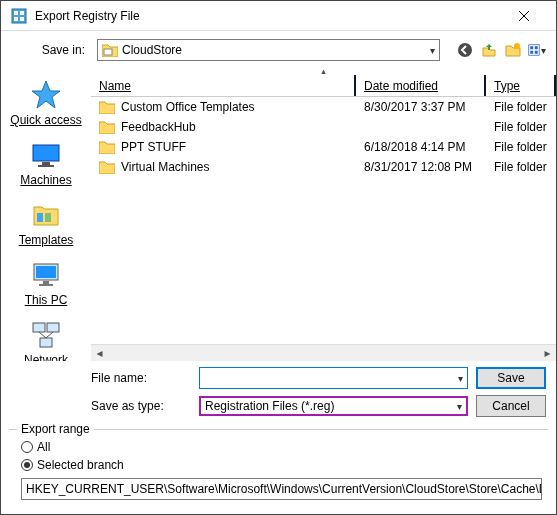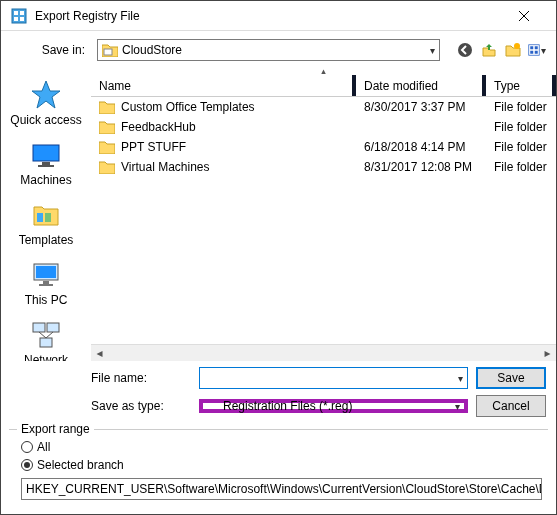--- a/index.html
+++ b/index.html
@@ -10,42 +10,42 @@
 .title-icon { width: 16px; height: 16px; }
 .close-btn { width: 45px; height: 29px; display: flex; align-items: center; justify-content: center; cursor: default; }
 .savein-row { display: flex; align-items: center; padding: 8px 10px; gap: 8px; }
 .savein-label { width: 78px; text-align: right; padding-right: 4px; }
 .savein-dropdown { flex: 1; height: 22px; border: 1px solid #7a7a7a; background: #fff; display: flex; align-items: center; padding: 0 4px; gap: 4px; position: relative; }
 .savein-dropdown .chev { position: absolute; right: 4px; }
 .toolbar-icons { display: flex; gap: 6px; align-items: center; padding-left: 8px; }
 .tb-icon { width: 18px; height: 18px; display: flex; align-items: center; justify-content: center; }
 .main-area { flex: 1; display: flex; overflow: hidden; }
 .places { width: 90px; display: flex; flex-direction: column; align-items: center; padding-top: 6px; gap: 4px; overflow:hidden; }
-.place { display: flex; flex-direction: column; align-items: center; gap: 2px; padding: 4px 0; width: 100%; }
+.place { display: flex; flex-direction: column; align-items: center; gap: 2px; padding: 4px 0; width: 100%; text-decoration: underline; }
 .place-icon { width: 32px; height: 32px; }
 .filelist-wrap { flex: 1; display: flex; flex-direction: column; }
 .cols { display: flex; border-bottom: 1px solid #ccc; height: 22px; align-items: center; background: #fff; }
-.col { padding: 0 8px; border-right: 4px solid #0f172a; height: 100%; display: flex; align-items: center; }
+.col { padding: 0 8px; border-right: 2px solid #0f172a; height: 100%; display: flex; align-items: center; text-decoration: underline; }
 .col-name { flex: 1; }
 .col-date { width: 130px; }
 .col-type { width: 70px; }
 .sort-arrow { width:100%; text-align:center; font-size:9px; color:#555; height:8px; line-height:8px; margin-top:-2px;}
 .rows { flex: 1; overflow: auto; }
 .row { display: flex; height: 20px; align-items: center; }
 .rc-name { flex: 1; display: flex; align-items: center; gap: 6px; padding-left: 8px; }
 .rc-date { width: 130px; padding: 0 8px; }
 .rc-type { width: 70px; padding: 0 8px; }
 .folder-icon { width: 16px; height: 14px; }
 .scrollbar { height: 17px; background: #f0f0f0; display: flex; align-items: center; justify-content: space-between; border-top: 1px solid #ddd; }
 .sb-arrow { width: 17px; height: 17px; display: flex; align-items: center; justify-content: center; color: #555; }
 .bottom-fields { padding: 6px 10px 10px 90px; display: flex; flex-direction: column; gap: 6px; }
 .field-row { display: flex; align-items: center; gap: 8px; }
 .field-label { width: 100px; text-align: left; }
 .field-input { flex: 1; height: 22px; border: 1px solid #0078d7; padding: 0 4px; position:relative; display:flex; align-items:center; }
-.field-select { flex: 1; height: 14px; border: 4px solid #a21caf; padding: 0 20px; display: flex; align-items: center; position: relative; background:#fff; }
+.field-select { flex: 1; height: 20px; border: 2px solid #a21caf; padding: 0 4px; display: flex; align-items: center; position: relative; background:#fff; }
 .field-select .chev, .field-input .chev { position: absolute; right: 4px; }
 .btn { width: 70px; height: 22px; border: 1px solid #7a7a7a; background: #e1e1e1; display: flex; align-items: center; justify-content: center; }
 .btn.primary { border: 2px solid #0078d7; }
 .export-group { border-top: 1px solid #ccc; margin: 2px 8px 8px 8px; padding: 6px 6px; position: relative; }
 .export-legend { position: relative; top: -14px; background: #fff; padding: 0 4px; display: inline-block; margin-left: 2px; }
 .export-body { margin-top: -10px; display: flex; flex-direction: column; gap: 4px; padding-left: 6px; }
 .radio-row { display: flex; align-items: center; gap: 4px; }
 .radio { width: 12px; height: 12px; border: 1px solid #333; border-radius: 50%; display:inline-flex; align-items:center; justify-content:center; }
 .radio.checked::after { content:""; width:6px; height:6px; background:#333; border-radius:50%; }
 .path-input { height: 22px; border: 1px solid #7a7a7a; padding: 0 4px; display:flex; align-items:center; margin-top:2px; overflow:hidden; white-space:nowrap; }

